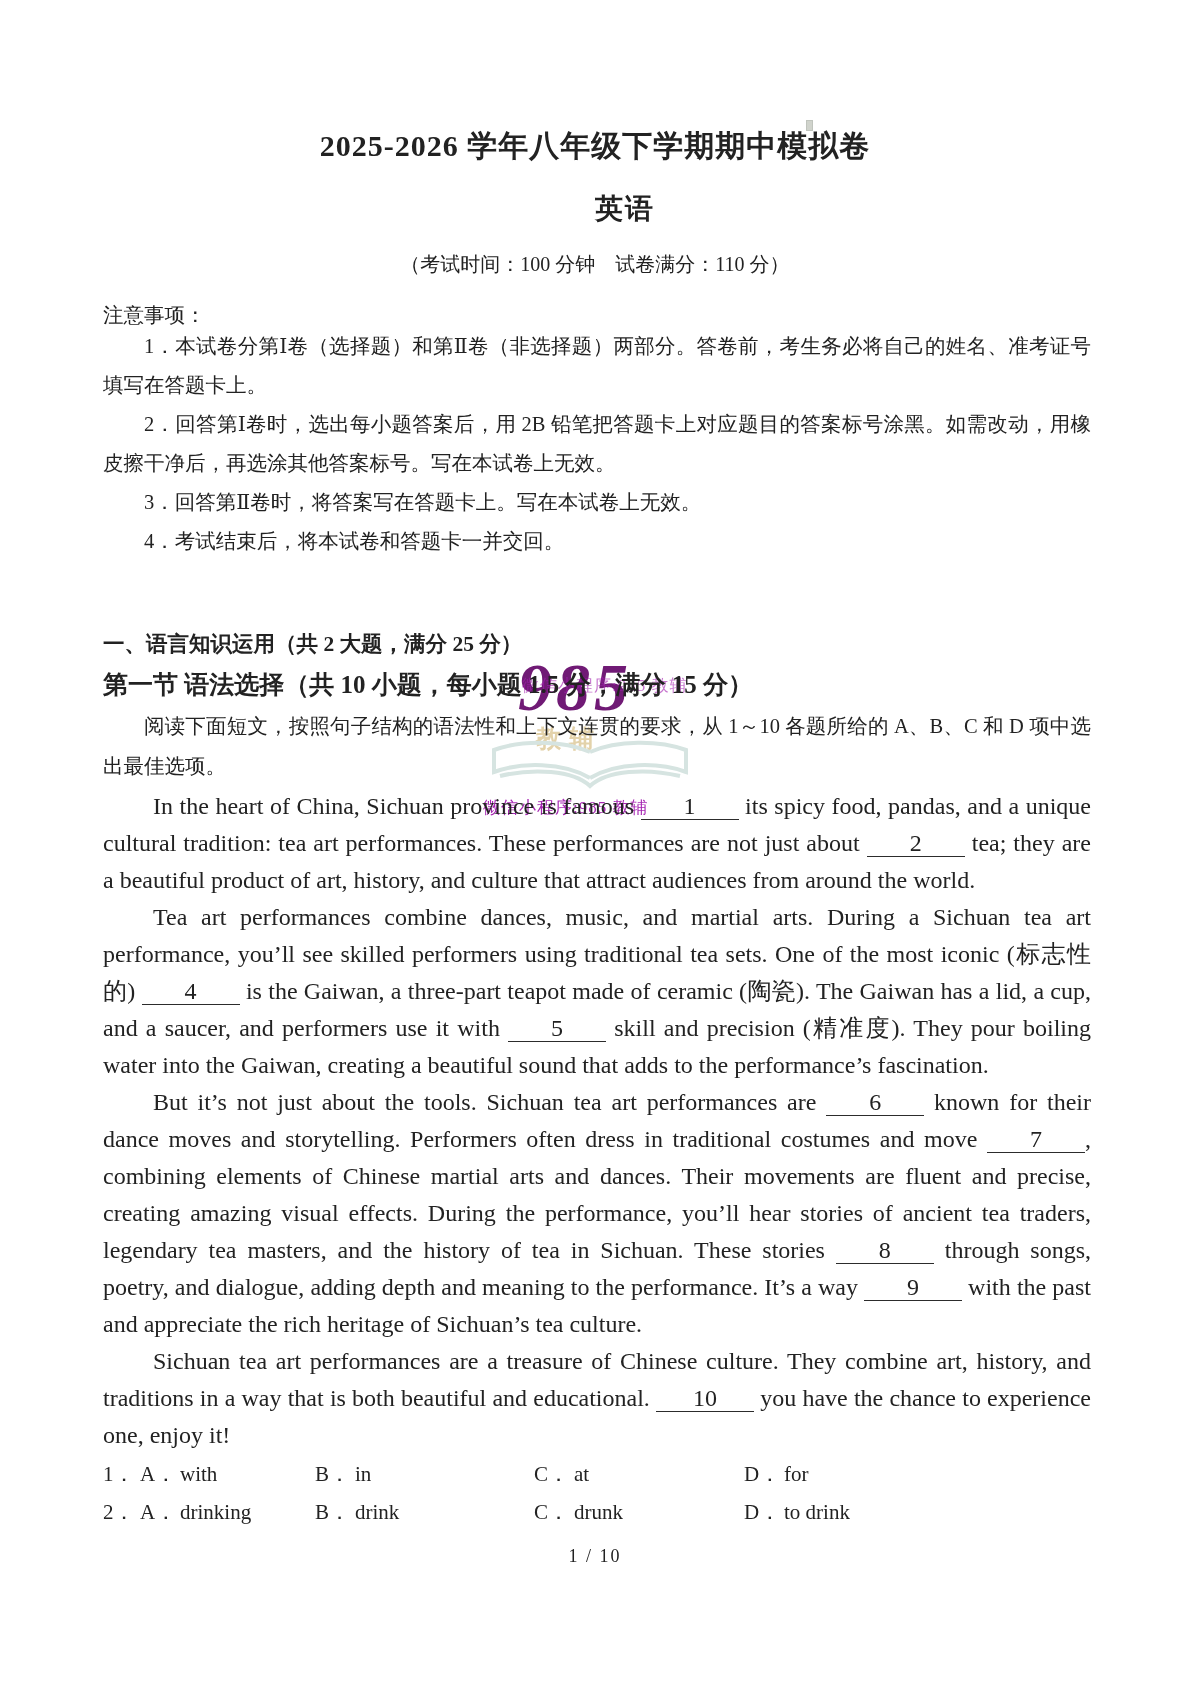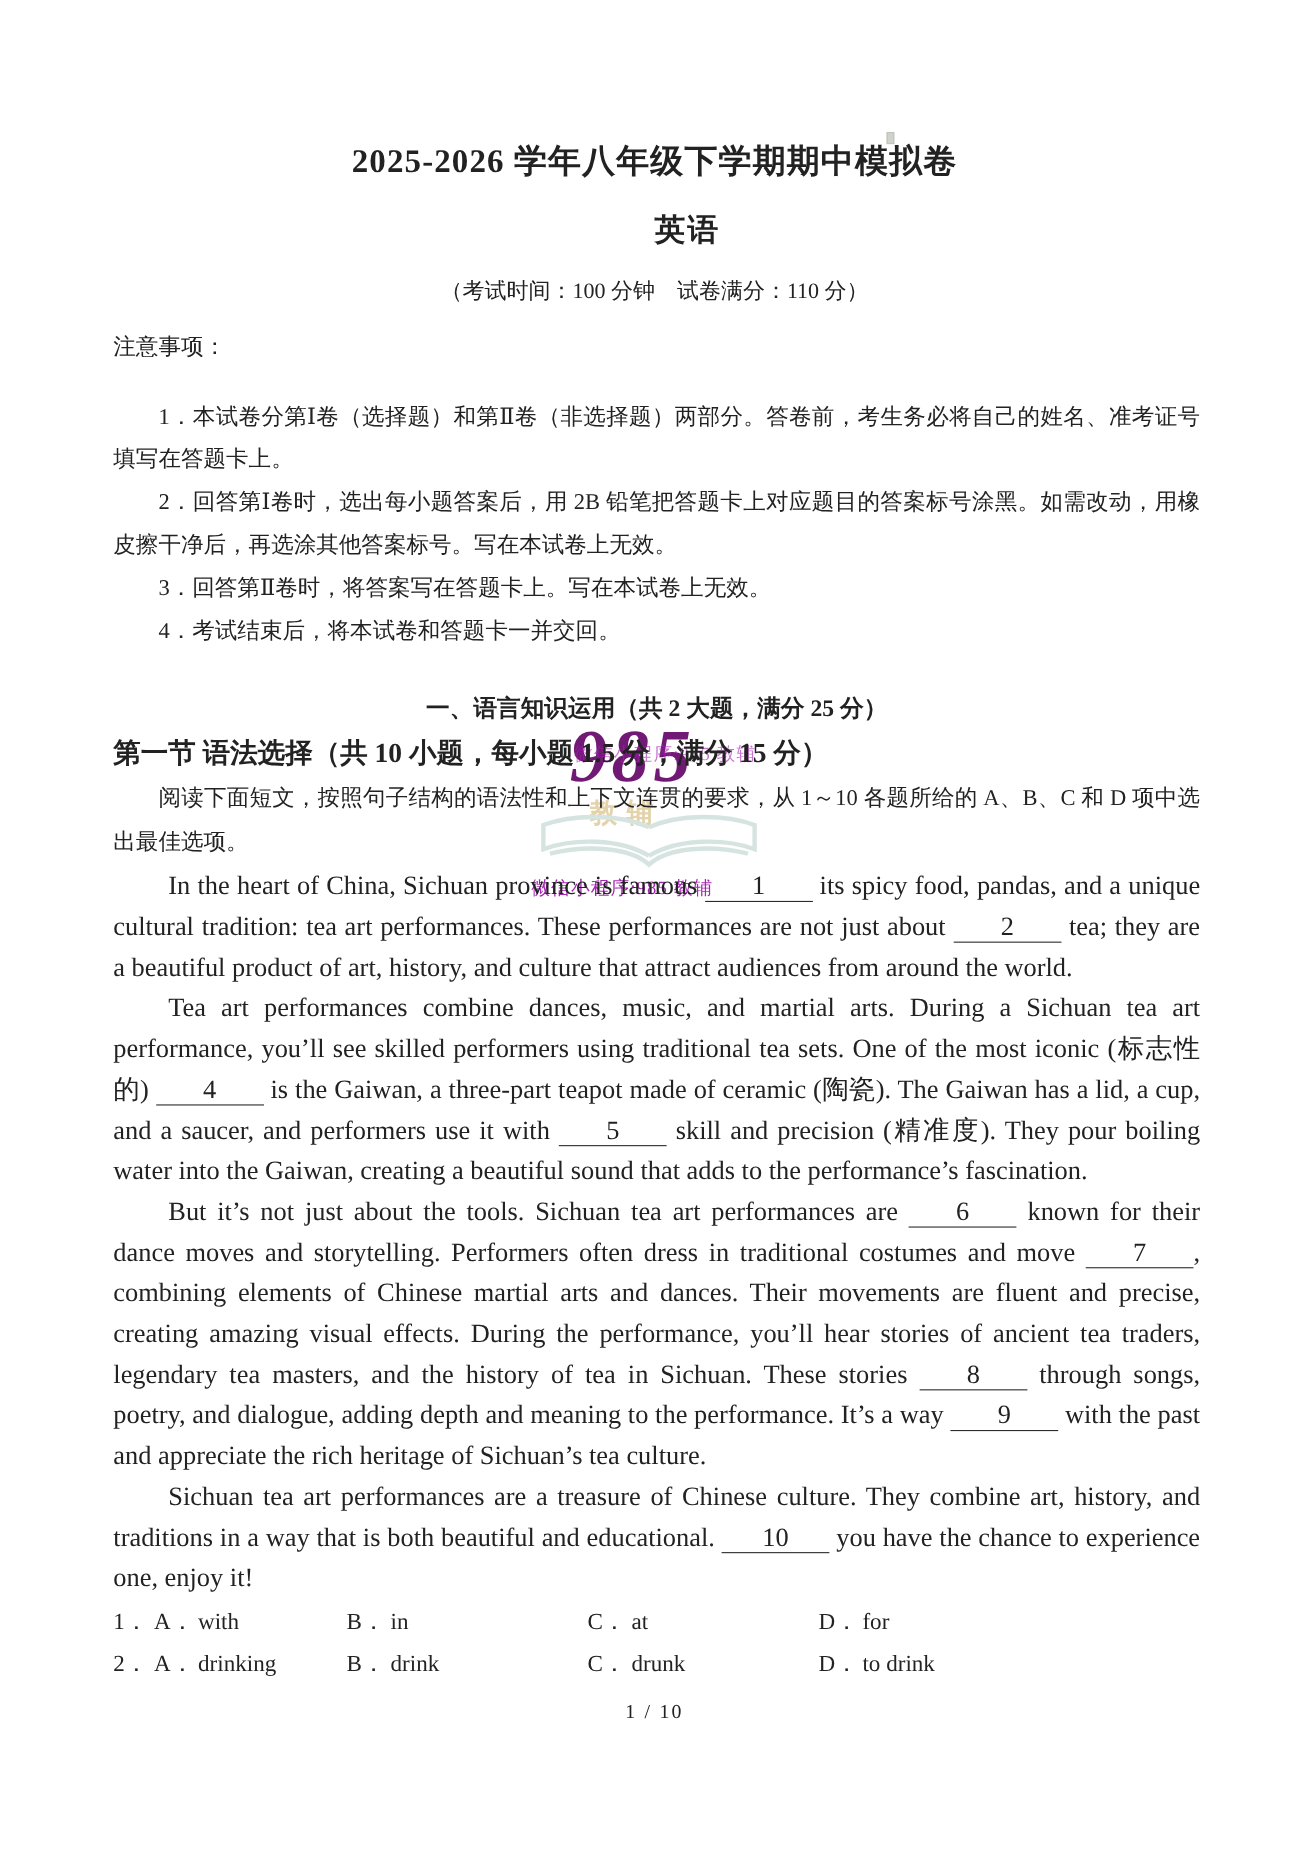--- a/index.html
+++ b/index.html
@@ -39,26 +39,26 @@
   .content{position:absolute;inset:0;z-index:1;border-radius:14px;}
   .abs{position:absolute;}
   .centered{left:0;width:100%;text-align:center;}
   .col{left:103px;width:988px;}
 
   .doc-title{top:126px;font-size:30px;font-weight:bold;letter-spacing:1px;}
   .doc-subject{top:190px;font-size:28px;font-weight:bold;letter-spacing:2px;padding-left:30px;}
   .doc-info{top:251px;font-size:20px;}
 
   .notice-label{top:301px;font-size:20.5px;}
-  .notice-list{top:360px;}
+  .notice-list{top:327px;}
   .notice-item{
     margin:0;font-size:20.5px;line-height:39px;
     text-align:justify;text-indent:41px;
   }
-  .part-title{top:629px;font-size:21.5px;font-weight:bold;text-align:center;}
+  .part-title{top:629px;font-size:21.5px;font-weight:bold;}
   .sub-title{top:668px;font-size:25px;font-weight:bold;}
   .instructions{
     top:706px;font-size:20.5px;line-height:40px;
     text-align:justify;text-indent:41px;margin:0;
   }
   .passage{top:788px;}
   .para{
     margin:0;font-size:24px;line-height:37px;
     text-align:justify;text-indent:50px;
   }

